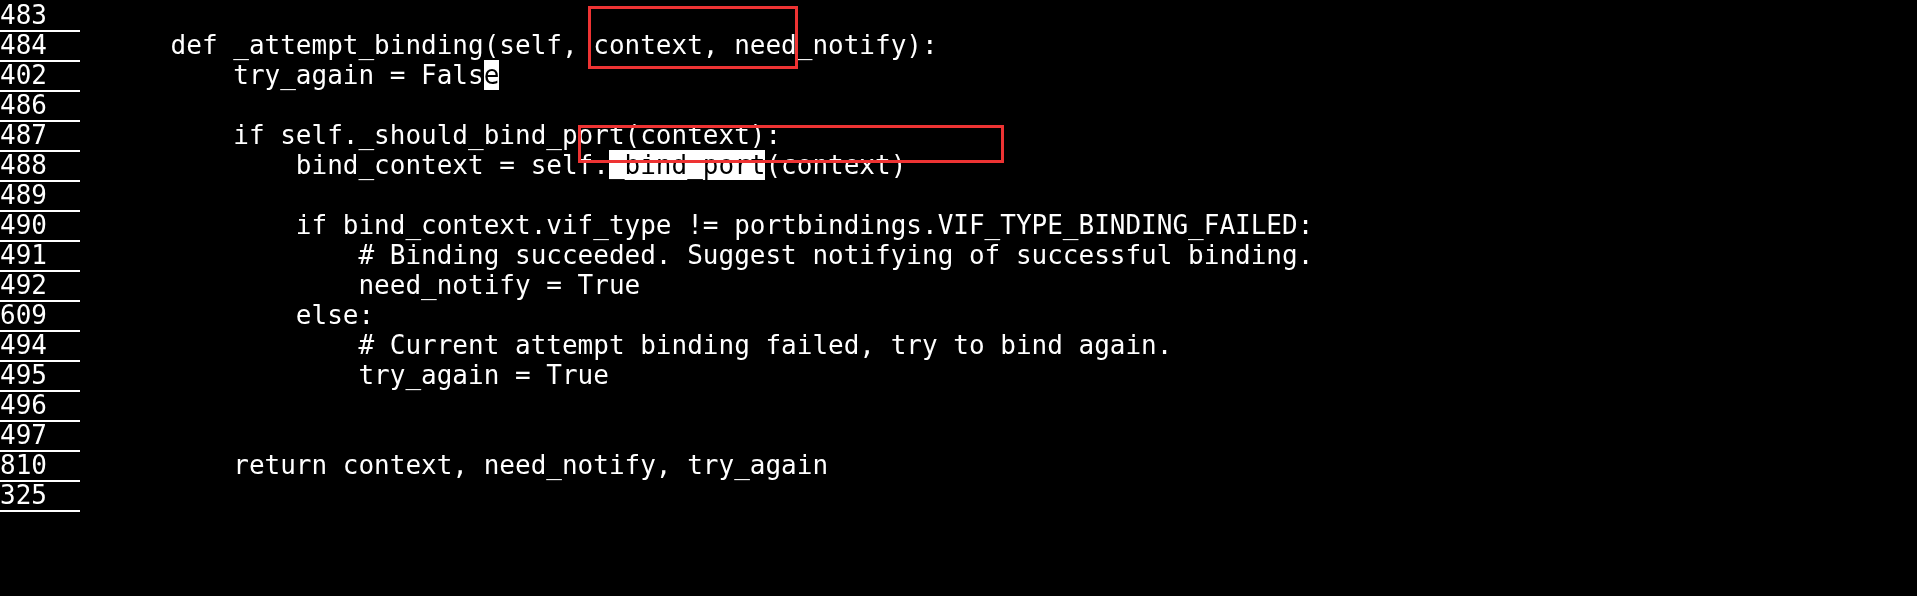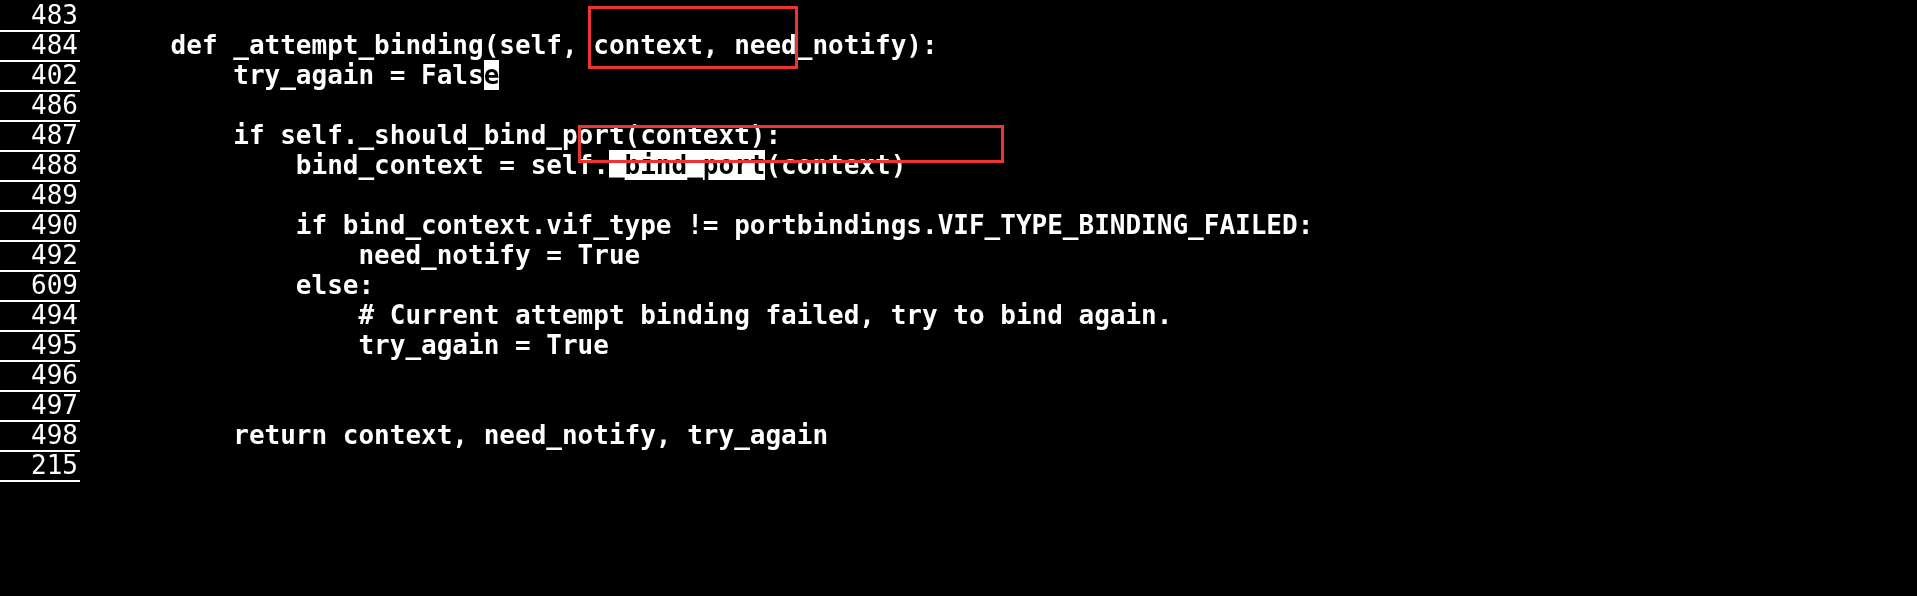--- a/index.html
+++ b/index.html
@@ -18,31 +18,31 @@
     position: relative;
     padding-top: 0;
   }
   .line {
     display: flex;
     align-items: baseline;
     height: 30px;
   }
   .lineno {
     width: 80px;
-    text-align: right;
+    text-align: left;
     border-bottom: 2px solid #fff;
     margin-right: 28px;
     padding-right: 2px;
     box-sizing: border-box;
     white-space: pre;
     font-weight: 500;
   }
   .code {
     white-space: pre;
-    font-weight: 700;
+    font-weight: 400;
   }
   .hl {
     background: #fff;
     color: #000;
   }
   .boxes {
     position: absolute;
     top: 0; left: 0;
     width: 100%; height: 100%;
     pointer-events: none;
@@ -84,20 +84,24 @@
       </div>
       <div class="line">
         <span class="lineno">489</span>
         <span class="code"></span>
       </div>
       <div class="line">
         <span class="lineno">490</span>
         <span class="code"><span>            if bind_context.vif_type != portbindings.VIF_TYPE_BINDING_FAILED:</span></span>
       </div>
       <div class="line">
+        <span class="lineno">491</span>
+        <span class="code"><span>                # Binding succeeded. Suggest notifying of successful binding.</span></span>
+      </div>
+      <div class="line">
         <span class="lineno">492</span>
         <span class="code"><span>                need_notify = True</span></span>
       </div>
       <div class="line">
         <span class="lineno">609</span>
         <span class="code"><span>            else:</span></span>
       </div>
       <div class="line">
         <span class="lineno">494</span>
         <span class="code"><span>                # Current attempt binding failed, try to bind again.</span></span>
@@ -107,25 +111,25 @@
         <span class="code"><span>                try_again = True</span></span>
       </div>
       <div class="line">
         <span class="lineno">496</span>
       </div>
       <div class="line">
         <span class="lineno">497</span>
         <span class="code"></span>
       </div>
       <div class="line">
-        <span class="lineno">498</span>
+        <span class="lineno">810</span>
         <span class="code"><span>        return context, need_notify, try_again</span></span>
       </div>
       <div class="line">
-        <span class="lineno">215</span>
+        <span class="lineno">325</span>
         <span class="code"></span>
       </div>
     </div>
   <div class="boxes">
       <div class="box" style="left: 588px; top: 6px; width: 210px; height: 63px;"></div>
       <div class="box" style="left: 578px; top: 125px; width: 426px; height: 38px;"></div>
     </div>
 </div>
 
 </body></html>

